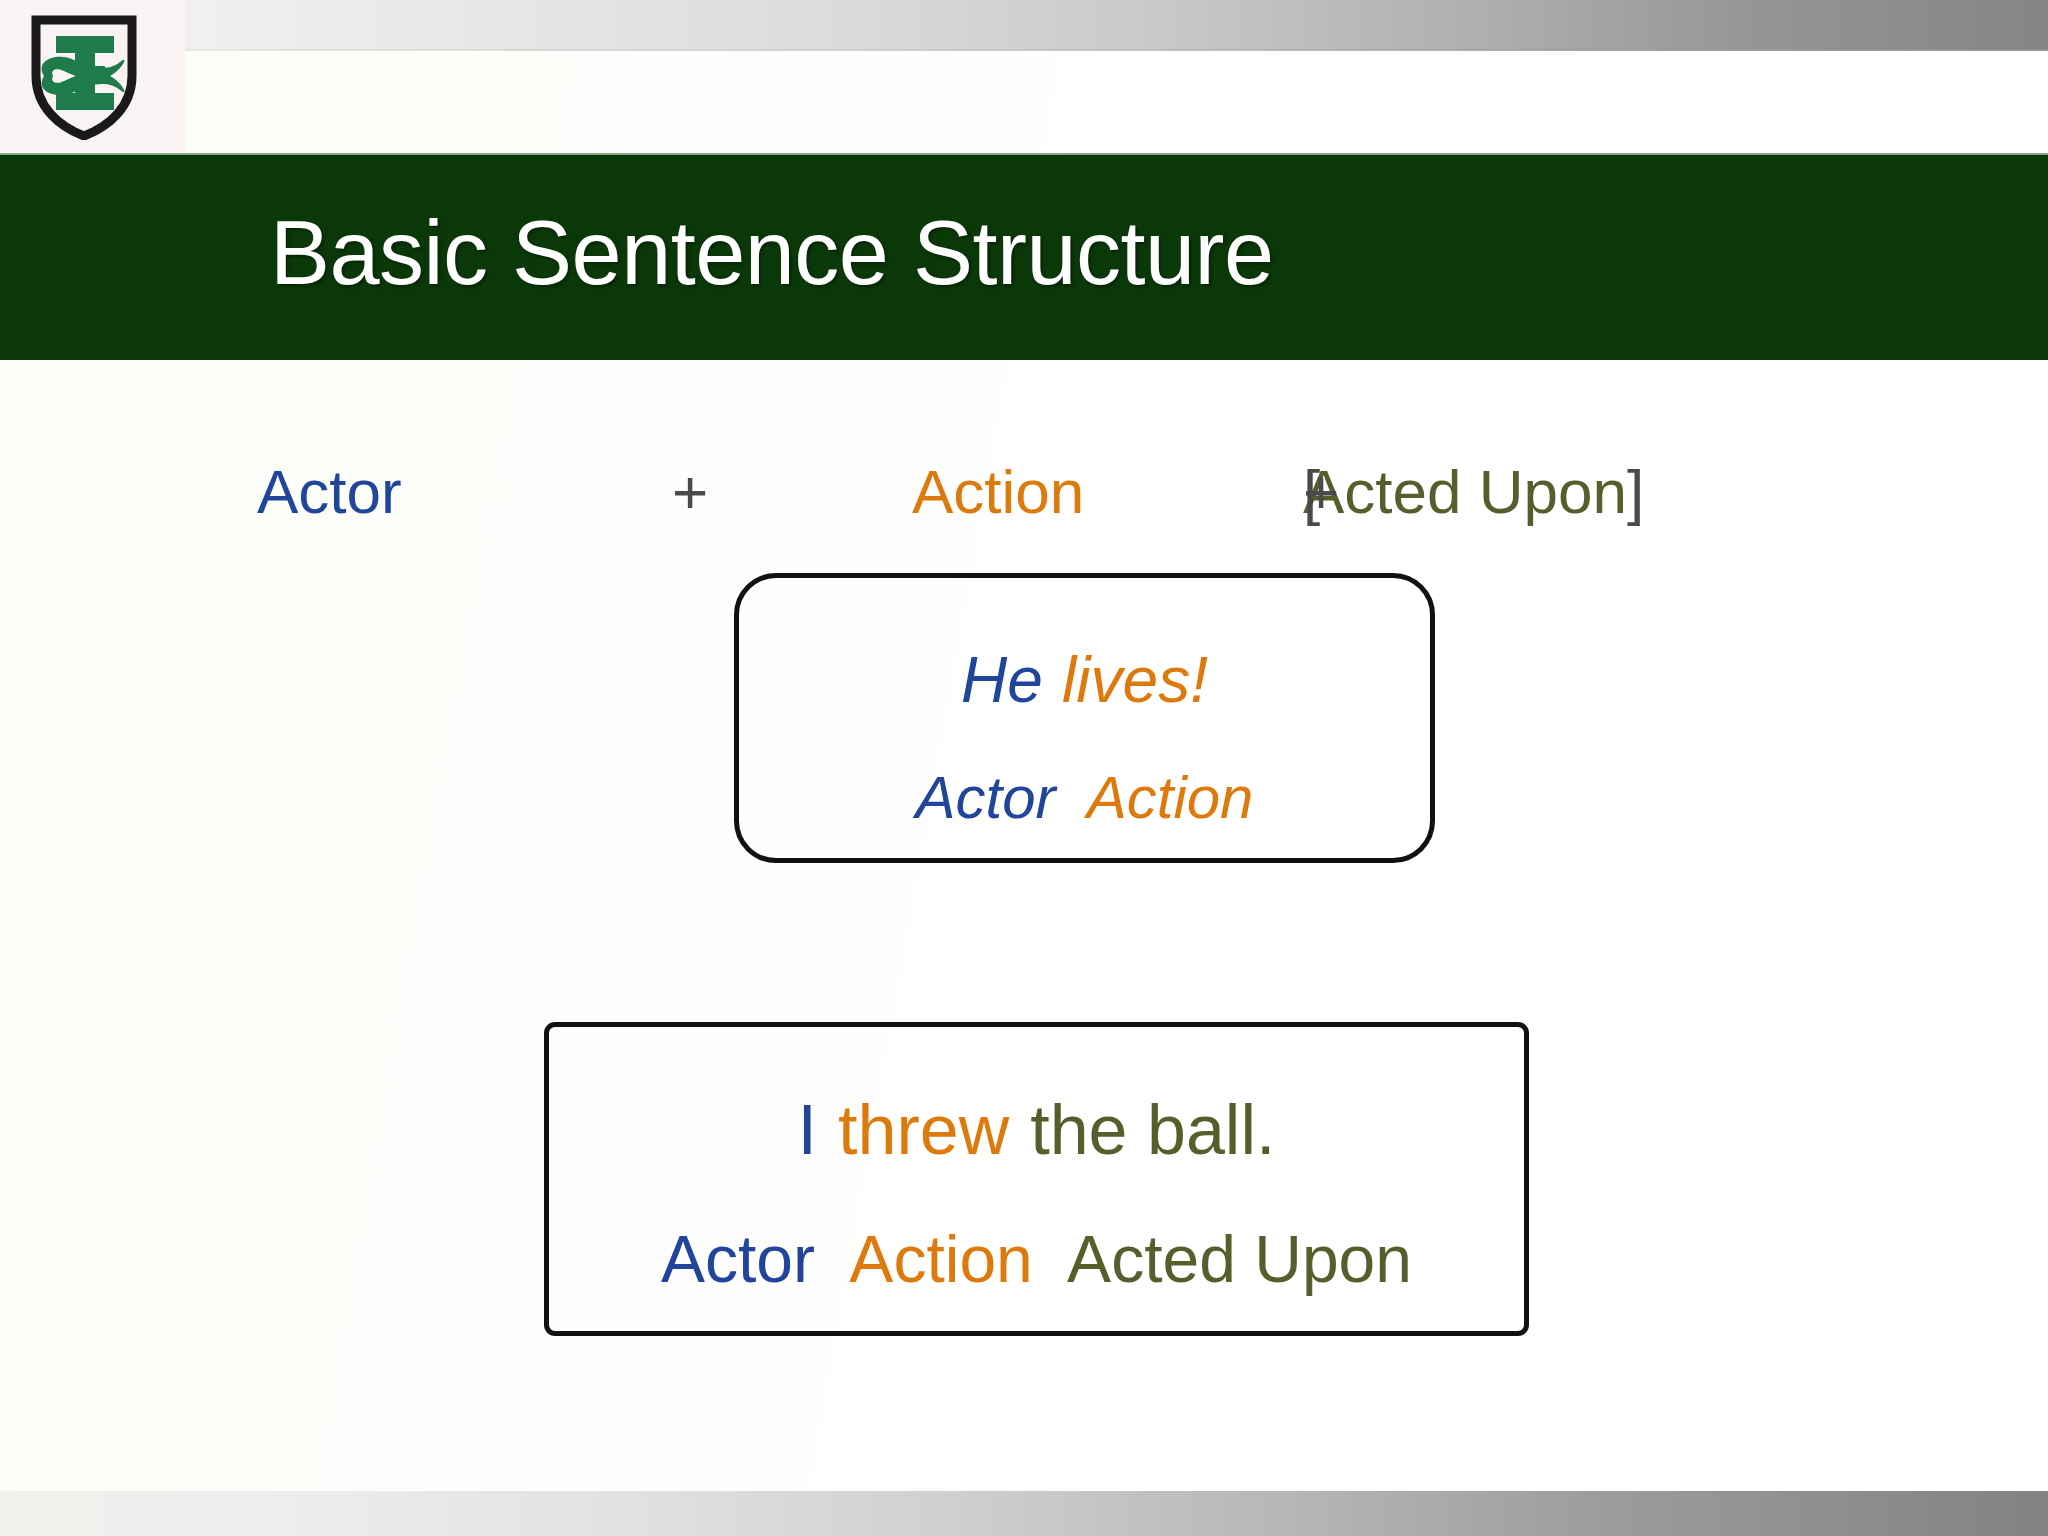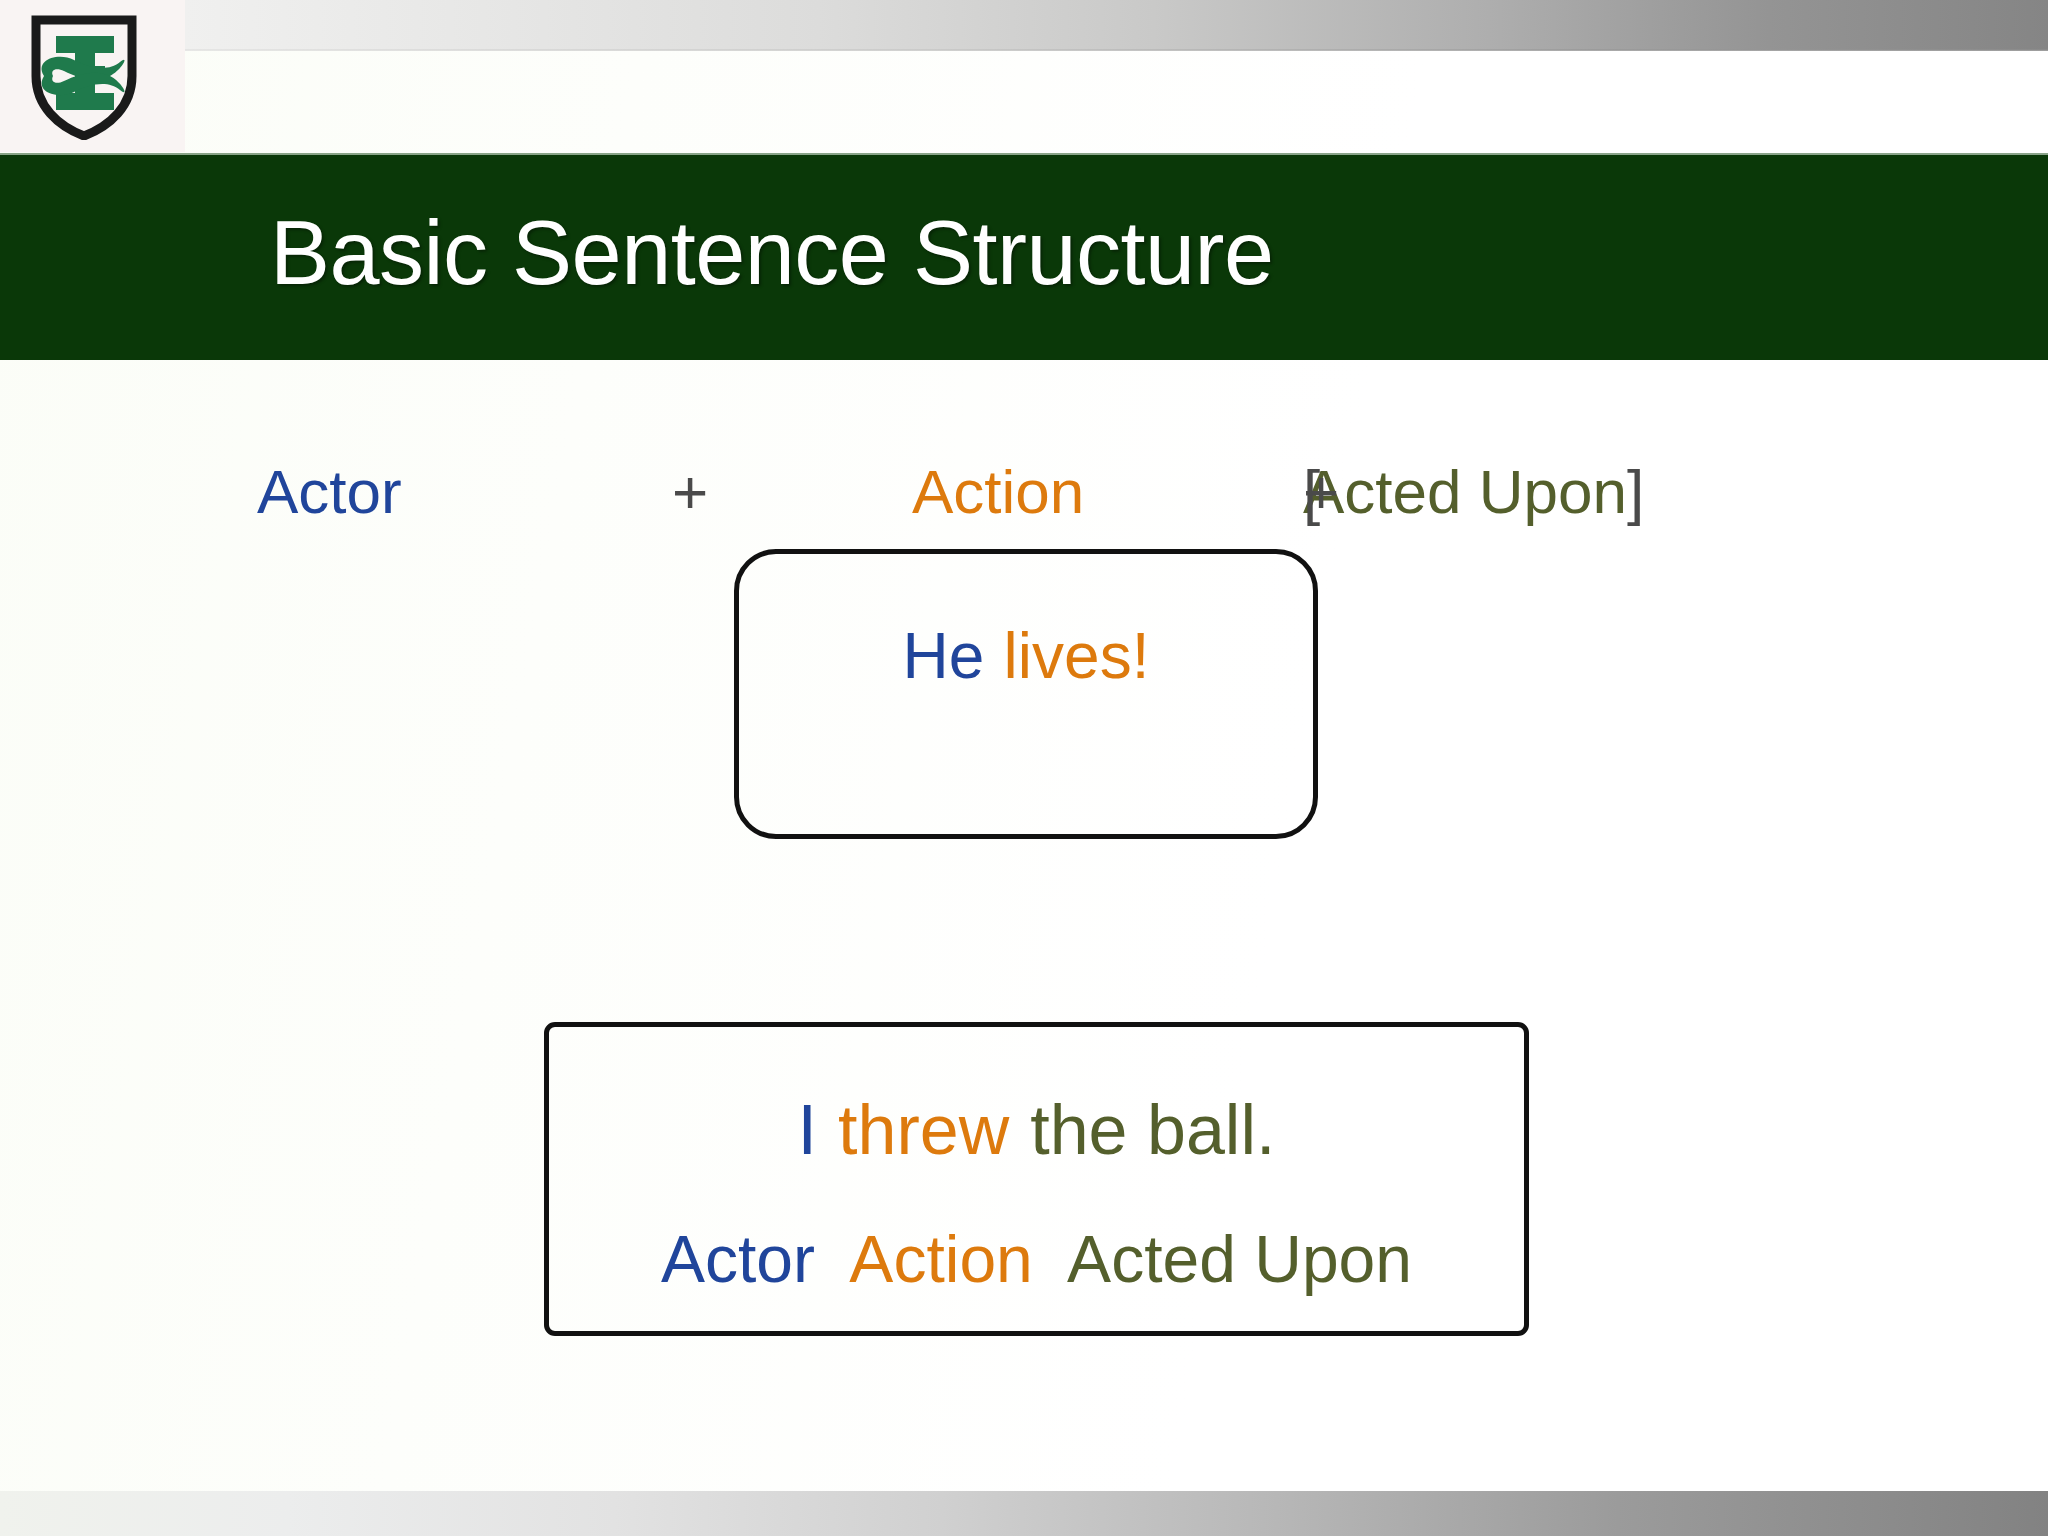--- a/index.html
+++ b/index.html
@@ -112,21 +112,21 @@
   .f-upon em { font-style: normal; color: #545f2c; }
 
   
   .example-box {
     position: absolute;
     border: 5px solid #111111;
     border-radius: 42px;
     background: transparent;
     box-sizing: border-box;
   }
-  .box-one { left: 734px;  top: 549px;  width: 584px;  height: 290px; }
+  .box-one { left: 734px;  top: 573px;  width: 701px;  height: 290px; font-style: italic; }
   .box-two { left: 544px;  top: 1022px; width: 985px;  height: 314px; border-radius: 11px; }
 
   .sentence, .labels {
     position: absolute;
     left: 0;
     width: 100%;
     text-align: center;
     white-space: nowrap;
     line-height: 1;
   }
@@ -183,20 +183,21 @@
 
   <div class="formula-row">
     <span class="f-actor">Actor</span>
     <span class="f-plus">+</span>
     <span class="f-action">Action</span>
     <span class="f-upon"><span>[</span><span>+ </span><em>Acted Upon</em><span>]</span></span>
   </div>
 
   <div class="example-box box-one">
     <div class="sentence"><span class="tok-actor">He</span><span class="sp"></span><span class="tok-action">lives!</span></div>
+    <div class="labels"><span class="tok-actor">Actor</span><span class="sp-wide"></span><span class="tok-action">Action</span></div>
   </div>
 
   <div class="example-box box-two">
     <div class="sentence"><span class="tok-actor">I</span><span class="sp"></span><span class="tok-action">threw</span><span class="sp"></span><span class="tok-upon">the ball.</span></div>
     <div class="labels"><span class="tok-actor">Actor</span><span class="sp-wide"></span><span class="tok-action">Action</span><span class="sp-wide"></span><span class="tok-upon">Acted Upon</span></div>
   </div>
 
   <div class="bottom-strip"></div>
 
 </div>

